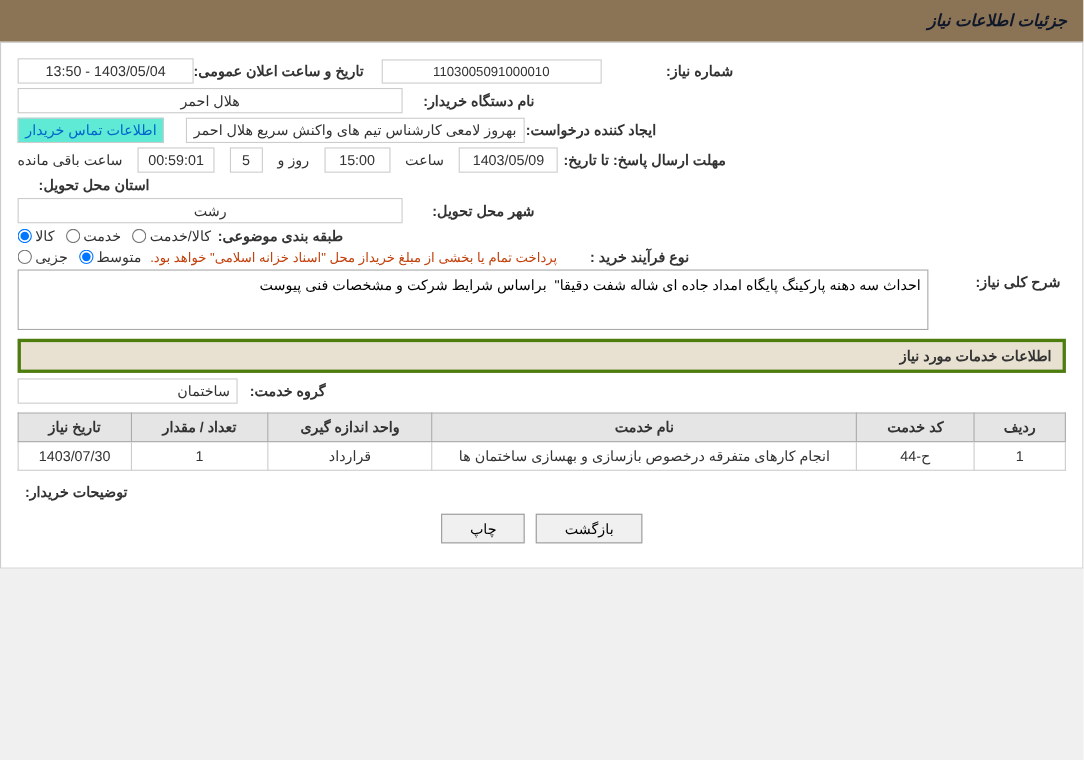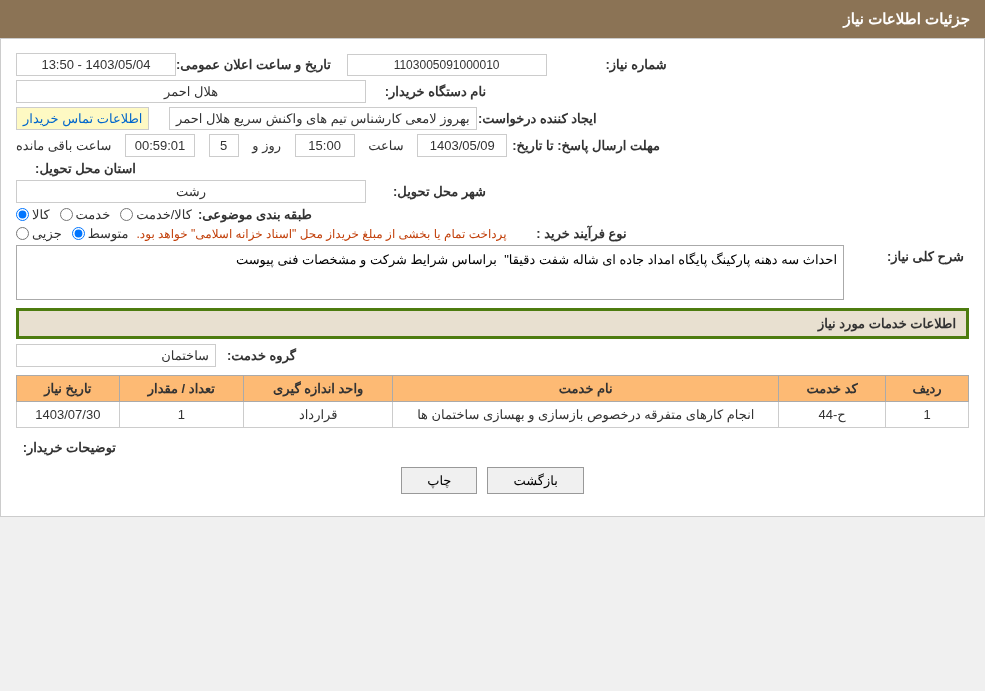--- a/index.html
+++ b/index.html
@@ -10,25 +10,26 @@
       direction: rtl;
       color: #333;
     }
     .page-wrapper {
       max-width: 985px;
       margin: 0 auto;
       background: #fff;
     }
     .header-bar {
       background: #8B7355;
-      color: #ffffff;
+      color: #0f172a;
       text-align: right;
       padding: 10px 15px;
       font-size: 15px;
       font-weight: bold;
+      font-style: italic;
     }
     .content {
       padding: 10px 15px;
       border: 1px solid #ccc;
       background: #fff;
     }
     .section-title {
       background: #e8e0d0;
       border: 3px solid #4d7c0f;
       padding: 5px 10px;
@@ -57,21 +58,21 @@
       text-align: center;
     }
     .info-value-wide {
       min-width: 350px;
     }
     .info-value-link {
       color: #0066cc;
       cursor: pointer;
       border: 1px solid #ccc;
       padding: 3px 6px;
-      background: #fef9c3;
+      background: #5eead4;
       min-width: 120px;
       text-align: center;
     }
     .row-complex {
       display: flex;
       align-items: center;
       justify-content: flex-end;
       margin: 4px 0;
       gap: 5px;
     }
@@ -105,21 +106,21 @@
     }
     .table-section {
       margin: 8px 0;
     }
     table {
       width: 100%;
       border-collapse: collapse;
       font-size: 13px;
     }
     th {
-      background: #fdba74;
+      background: #e5e5e5;
       border: 1px solid #aaa;
       padding: 5px 23px;
       text-align: center;
       font-weight: bold;
     }
     td {
       border: 1px solid #ccc;
       padding: 5px 8px;
       text-align: center;
     }

